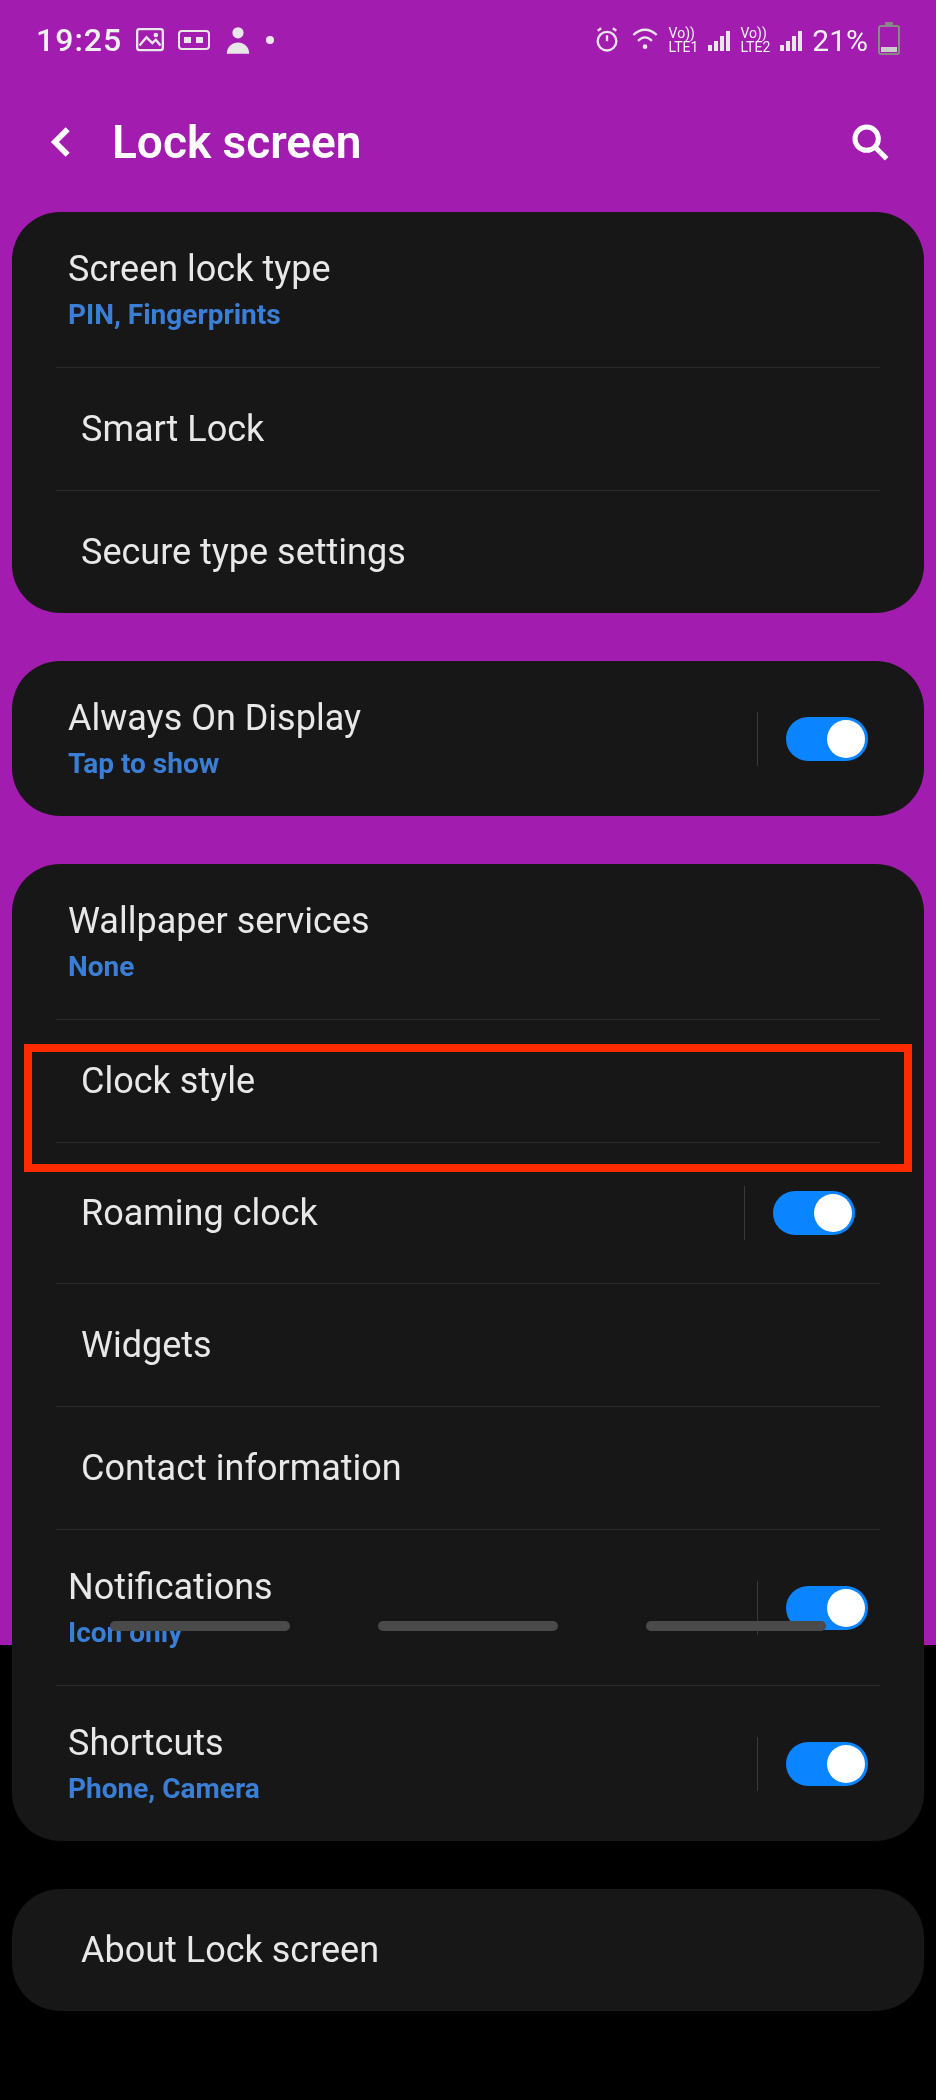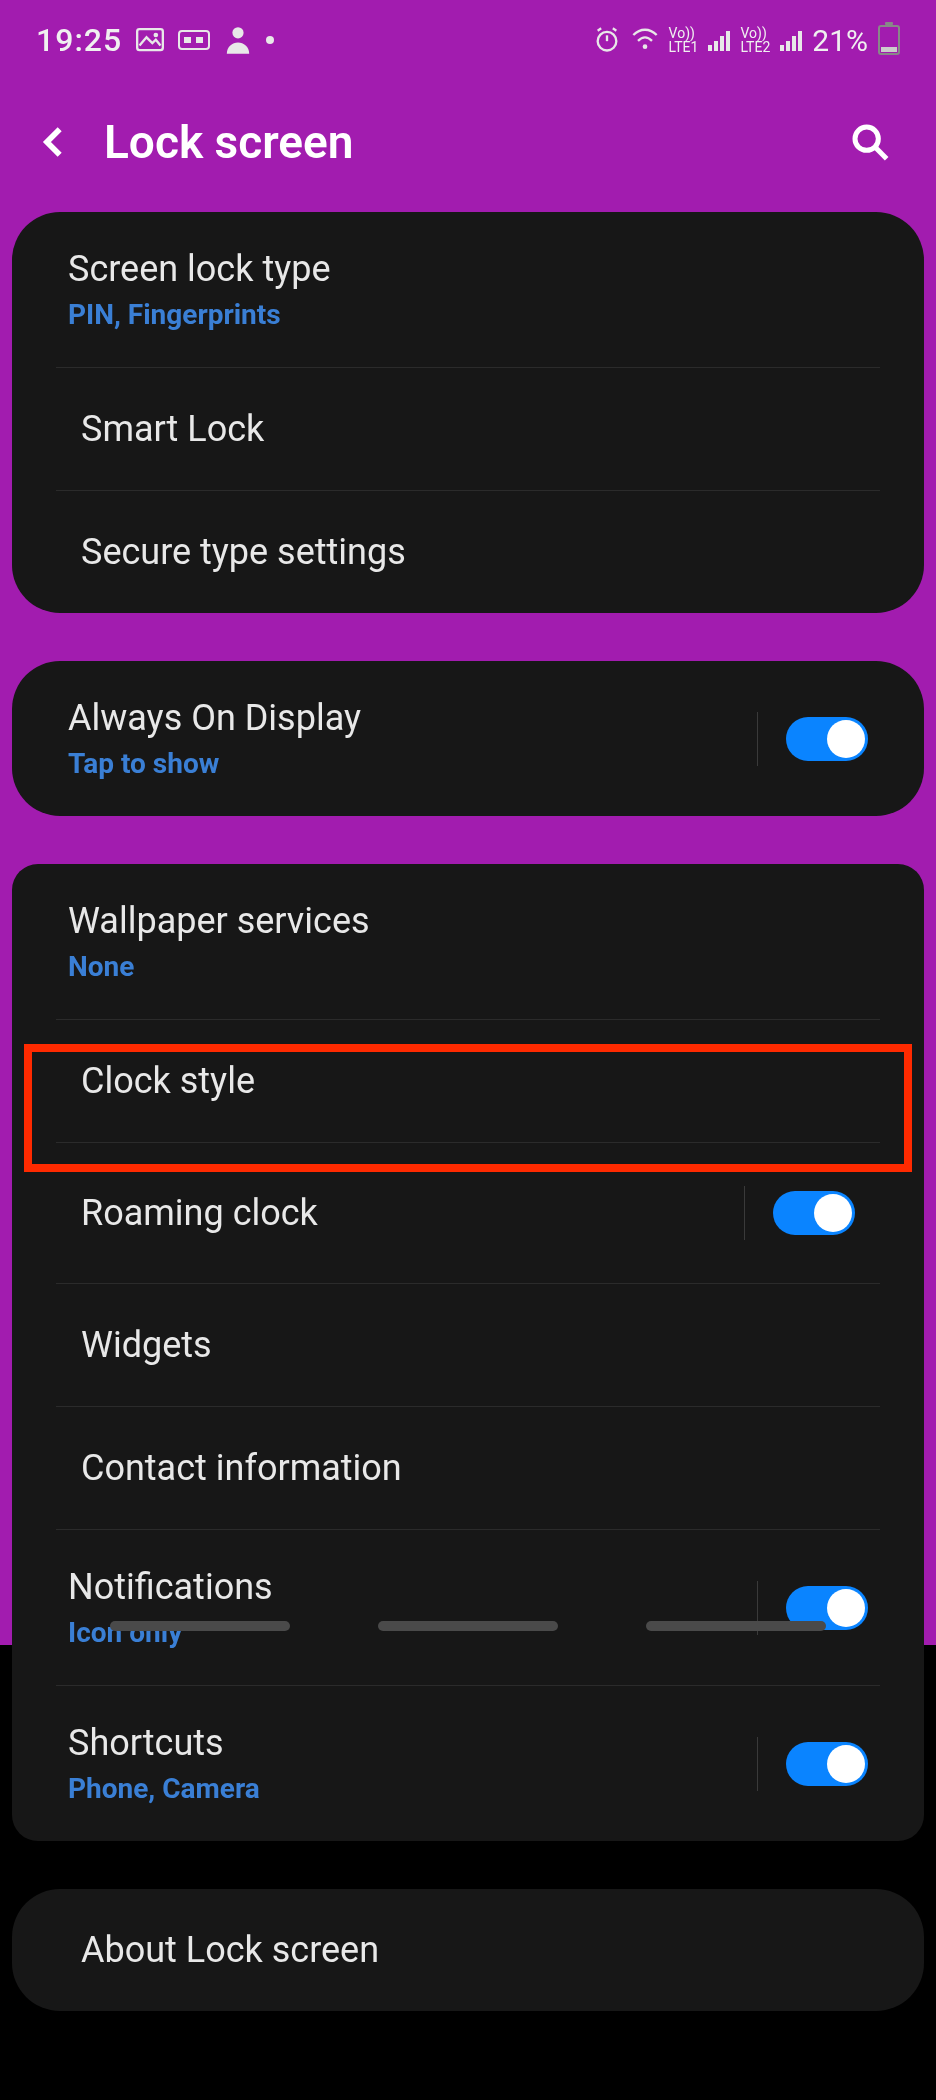--- a/index.html
+++ b/index.html
@@ -39,21 +39,21 @@
   .sig-bars span { width: 4px; background: #e8e8e8; }
   .sig-bars span:nth-child(1){height:6px}
   .sig-bars span:nth-child(2){height:10px}
   .sig-bars span:nth-child(3){height:15px}
   .sig-bars span:nth-child(4){height:20px}
 
   
   .header {
     display: flex;
     align-items: center;
-    padding: 40px 36px 40px 24px;
+    padding: 40px 36px 40px 32px;
     gap: 20px;
   }
   .back-btn { width: 60px; height: 60px; display: flex; align-items: center; justify-content: center; }
   .back-btn svg { width: 34px; height: 34px; stroke: #fff; stroke-width: 4; fill: none; }
   .header-title { font-size: 46px; font-weight: 600; color: #fff; flex: 1; }
   .search-btn { width: 60px; height: 60px; display: flex; align-items: center; justify-content: center; }
   .search-btn svg { width: 40px; height: 40px; stroke: #fff; stroke-width: 3; fill: none; }
 
   
   .card {
@@ -264,21 +264,21 @@
         <div class="row-title">Always On Display</div>
         <div class="row-sub">Tap to show</div>
       </div>
       <div class="toggle-zone">
         <div class="toggle-sep"></div>
         <div class="toggle"></div>
       </div>
     </div>
   </div>
 
-  <div class="card" style="position:relative;border-radius:26px;">
+  <div class="card" style="position:relative;">
     <div class="row">
       <div class="row-text">
         <div class="row-title">Wallpaper services</div>
         <div class="row-sub">None</div>
       </div>
     </div>
     <div class="divider"></div>
     <div class="row single" id="clock-style-row">
       <div class="row-text">
         <div class="row-title">Clock style</div>

